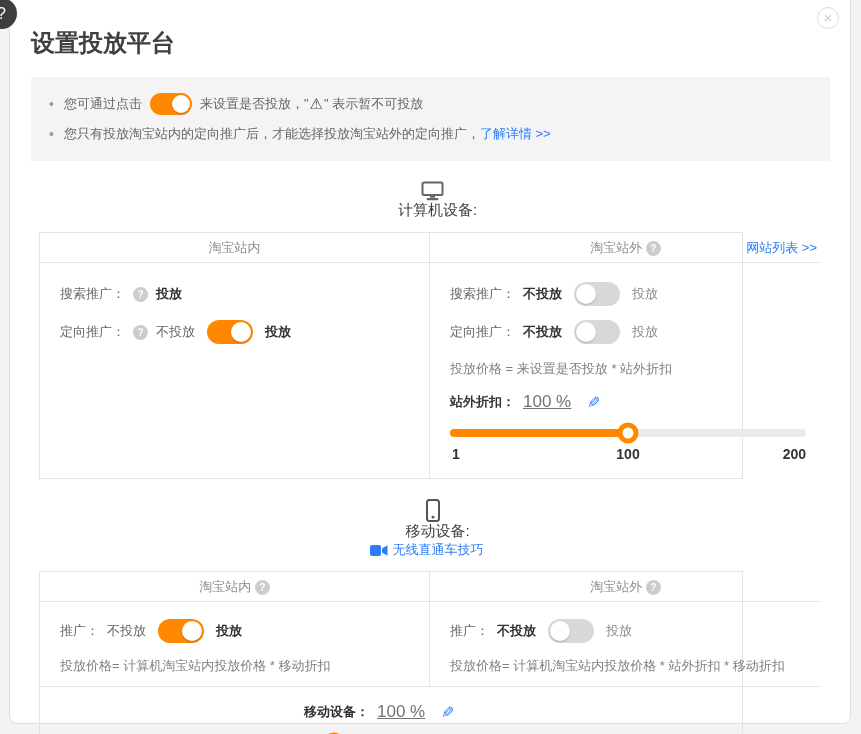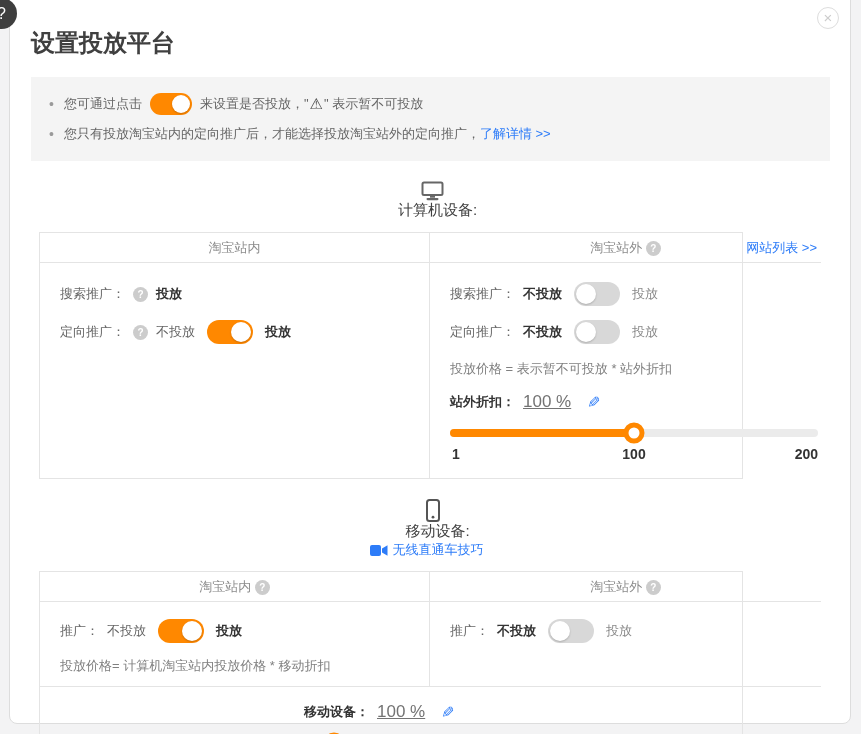--- a/index.html
+++ b/index.html
@@ -27,21 +27,21 @@
   .sec-icon { margin-right:10px; display:inline-flex; }
   .sec-title { font-size:15px; color:#404040; }
   .video-link { font-size:13px; display:flex; align-items:center; gap:5px; margin-right:22px;font-family:Liberation Mono, monospace; }
 
   .grid-table { margin-left:8px; width:704px; border:1px solid #e4e4e4;
     display:grid; grid-template-columns:390px 391px; font-size:13px; color:#666; }
   .th { height:30px; line-height:29px; text-align:center; color:#8c8c8c;
     border-bottom:1px solid #e4e4e4; position:relative; }
   .th.left, .cell.left { border-right:1px solid #e4e4e4; }
   .th .corner-link { position:absolute; right:4px; top:0; }
-  .cell { padding:12px 3px 14px 20px; }
+  .cell { padding:12px 15px 14px 20px; }
   .row { display:flex; align-items:center; height:38px; gap:8px; }
   .row.slim { height:34px; }
   .lbl { color:#666; }
   .lbl-bold { color:#333; font-weight:bold; }
   .lbl-dark { color:#333; font-weight:600; }
   .lbl-grey { color:#8a8a8a; }
   .help { display:inline-block; width:15px; height:15px; border-radius:50%;
     background:#ccc; color:#fff; font-size:10px; line-height:15px;
     text-align:center; font-weight:bold; cursor:pointer; flex:none; }
 
@@ -146,21 +146,21 @@
         <span class="lbl-bold">不投放</span>
         <span class="toggle" data-state="off"></span>
         <span class="lbl-grey">投放</span>
       </div>
       <div class="row">
         <span class="lbl">定向推广：</span>
         <span class="lbl-bold">不投放</span>
         <span class="toggle" data-state="off"></span>
         <span class="lbl-grey">投放</span>
       </div>
-      <div class="formula">投放价格 = 表示暂不可投放 * 站外折扣</div>
+      <div class="formula">投放价格 = 来设置是否投放 * 站外折扣</div>
       <div class="discount-line">
         <span class="discount-label">站外折扣：</span>
         <span class="discount-value">100 %</span>
         <span class="edit-icon">✎</span>
       </div>
       <div class="slider">
         <div class="slider-track">
           <div class="slider-fill" style="width: 50%;"></div>
           <div class="slider-handle" style="left: 50%;"></div>
         </div>
@@ -213,20 +213,21 @@
       <div class="formula">投放价格= 计算机淘宝站内投放价格 * 移动折扣</div>
     </div>
 
     <div class="mob-cell">
       <div class="row slim">
         <span class="lbl">推广：</span>
         <span class="lbl-bold">不投放</span>
         <span class="toggle" data-state="off"></span>
         <span class="lbl-grey">投放</span>
       </div>
+      <div class="formula">投放价格= 计算机淘宝站内投放价格 * 站外折扣 * 移动折扣</div>
     </div>
 
     <div class="discount-section">
       <div class="discount-line">
         <span class="discount-label">移动设备：</span>
         <span class="discount-value">100 %</span>
         <span class="edit-icon">✎</span>
       </div>
       <div class="mob-slider-wrap">
         <div class="slider">

